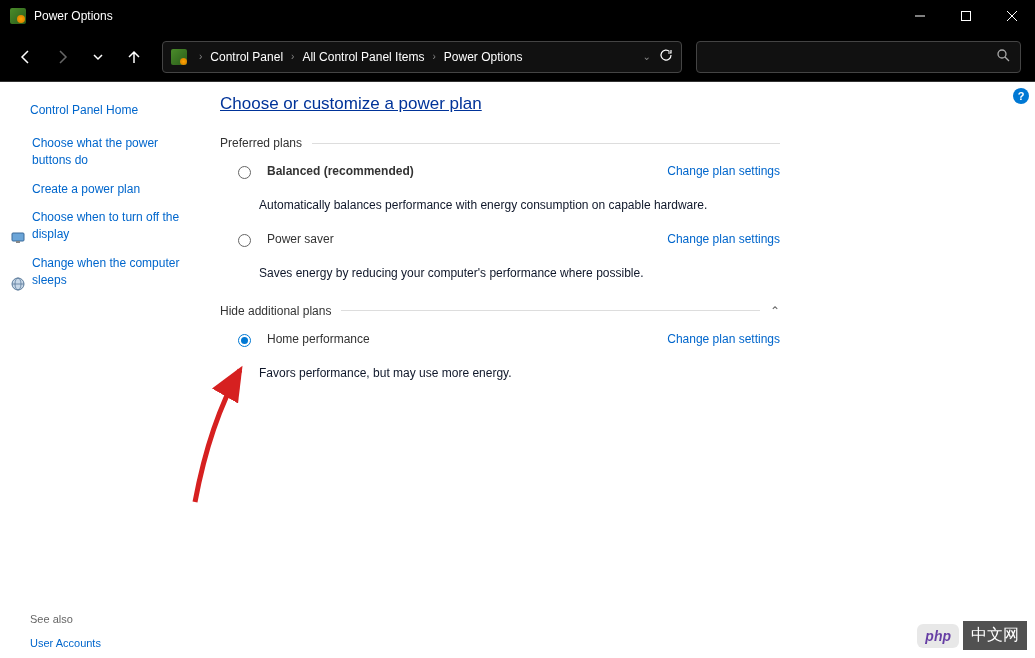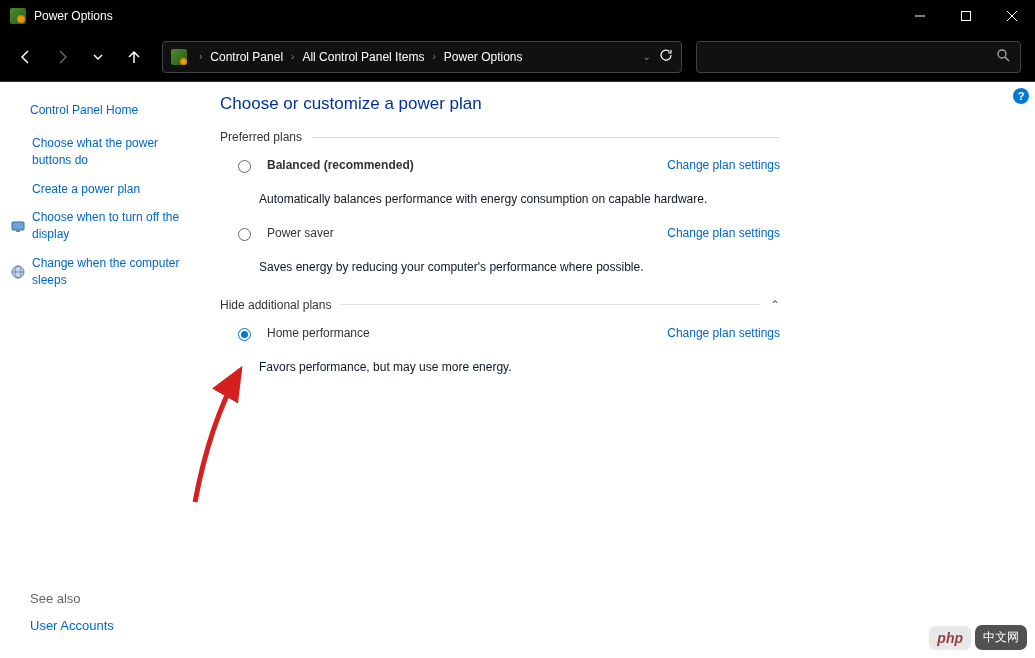--- a/index.html
+++ b/index.html
@@ -28,28 +28,28 @@
     .search-icon { color: #888; }
     
     
     .content { display: flex; height: calc(658px - 82px); position: relative; }
     .help-badge { position: absolute; top: 6px; right: 6px; width: 16px; height: 16px; background: #0078d4; color: #fff; border-radius: 50%; font-size: 11px; display: flex; align-items: center; justify-content: center; cursor: default; font-weight: bold; }
     
     
     .sidebar { width: 210px; padding: 18px 10px 18px 10px; font-size: 12px; }
     .side-link { color: #0066cc; display: block; padding: 3px 0 3px 20px; cursor: default; line-height: 1.4; }
     .side-heading { color: #0066cc; padding: 3px 0 12px 20px; font-size: 12px; }
-    .side-item { display: flex; align-items: center; padding: 3px 0; }
+    .side-item { display: flex; align-items: flex-end; padding: 3px 0; }
     .side-item-icon { width: 16px; height: 16px; margin-right: 3px; flex-shrink: 0; margin-top: 1px;}
-    .see-also { position: absolute; bottom: 20px; left: 30px; font-size: 13px; }
+    .see-also { position: absolute; bottom: 4px; left: 30px; font-size: 11px; }
     .see-also-h { color: #666; margin-bottom: 8px; }
     
     
     .main { flex: 1; padding: 12px 30px 18px 10px; font-size: 12px; max-width: 600px; }
-    .page-title { color: #003399; font-size: 17px; font-weight: normal; margin-bottom: 16px; }
+    .page-title { color: #003399; font-size: 17px; font-weight: normal; margin-bottom: 22px; text-decoration: underline; }
     .desc { color: #333; line-height: 1.5; margin-bottom: 14px; }
     .inline-link { color: #0066cc; text-decoration: underline; cursor: default; }
     
     .section-header { display: flex; align-items: center; margin: 8px 0 10px 0; }
     .section-label { color: #333; font-size: 12px; margin-right: 10px; white-space: nowrap; }
     .section-line { flex: 1; height: 1px; background: #ddd; }
     .section-chevron { margin-left: 10px; color: #666; cursor: default; font-size: 12px; }
     
     .plan { display: flex; padding: 4px 0 14px 18px; }
     .plan-radio { width: 13px; height: 13px; border: 1px solid #666; border-radius: 50%; margin-right: 8px; margin-top: 2px; flex-shrink: 0; cursor: default; display: flex; align-items: center; justify-content: center; }
@@ -60,22 +60,22 @@
     .plan-name { color: #333; margin-left: 8px; }
     .plan-name.bold { font-weight: 600; }
     .plan-change { color: #0066cc; cursor: default; font-size: 12px; }
     .plan-desc { color: #0f172a; margin-top: 19px; line-height: 1.4; }
     
     
     .red-arrow { position: absolute; left: 185px; top: 280px; pointer-events: none; }
     
     
     .watermark { position: absolute; bottom: 8px; right: 8px; display: flex; align-items: center; gap: 4px; opacity: 0.85; }
-    .wm-badge { background: #e5e5e5; color: #7f1d1d; font-weight: bold; font-size: 14px; padding: 4px 8px; border-radius: 6px; font-style: italic;}
-    .wm-text { background: #333; color: #fff; font-size: 12px; padding: 4px 8px; border-radius: 7px; }
+    .wm-badge { background: #e5e5e5; color: #4c1d95; font-weight: bold; font-size: 14px; padding: 4px 8px; border-radius: 6px; font-style: italic;}
+    .wm-text { background: #333; color: #fff; font-size: 16px; padding: 4px 8px; border-radius: 0; }
   </style>
 </head>
 <body>
 
 <div class="titlebar">
   <div class="titlebar-icon"></div>
   <div class="titlebar-title">Power Options</div>
   <div class="win-controls">
     <div class="win-btn">
       <svg width="10" height="10" viewBox="0 0 10 10">

